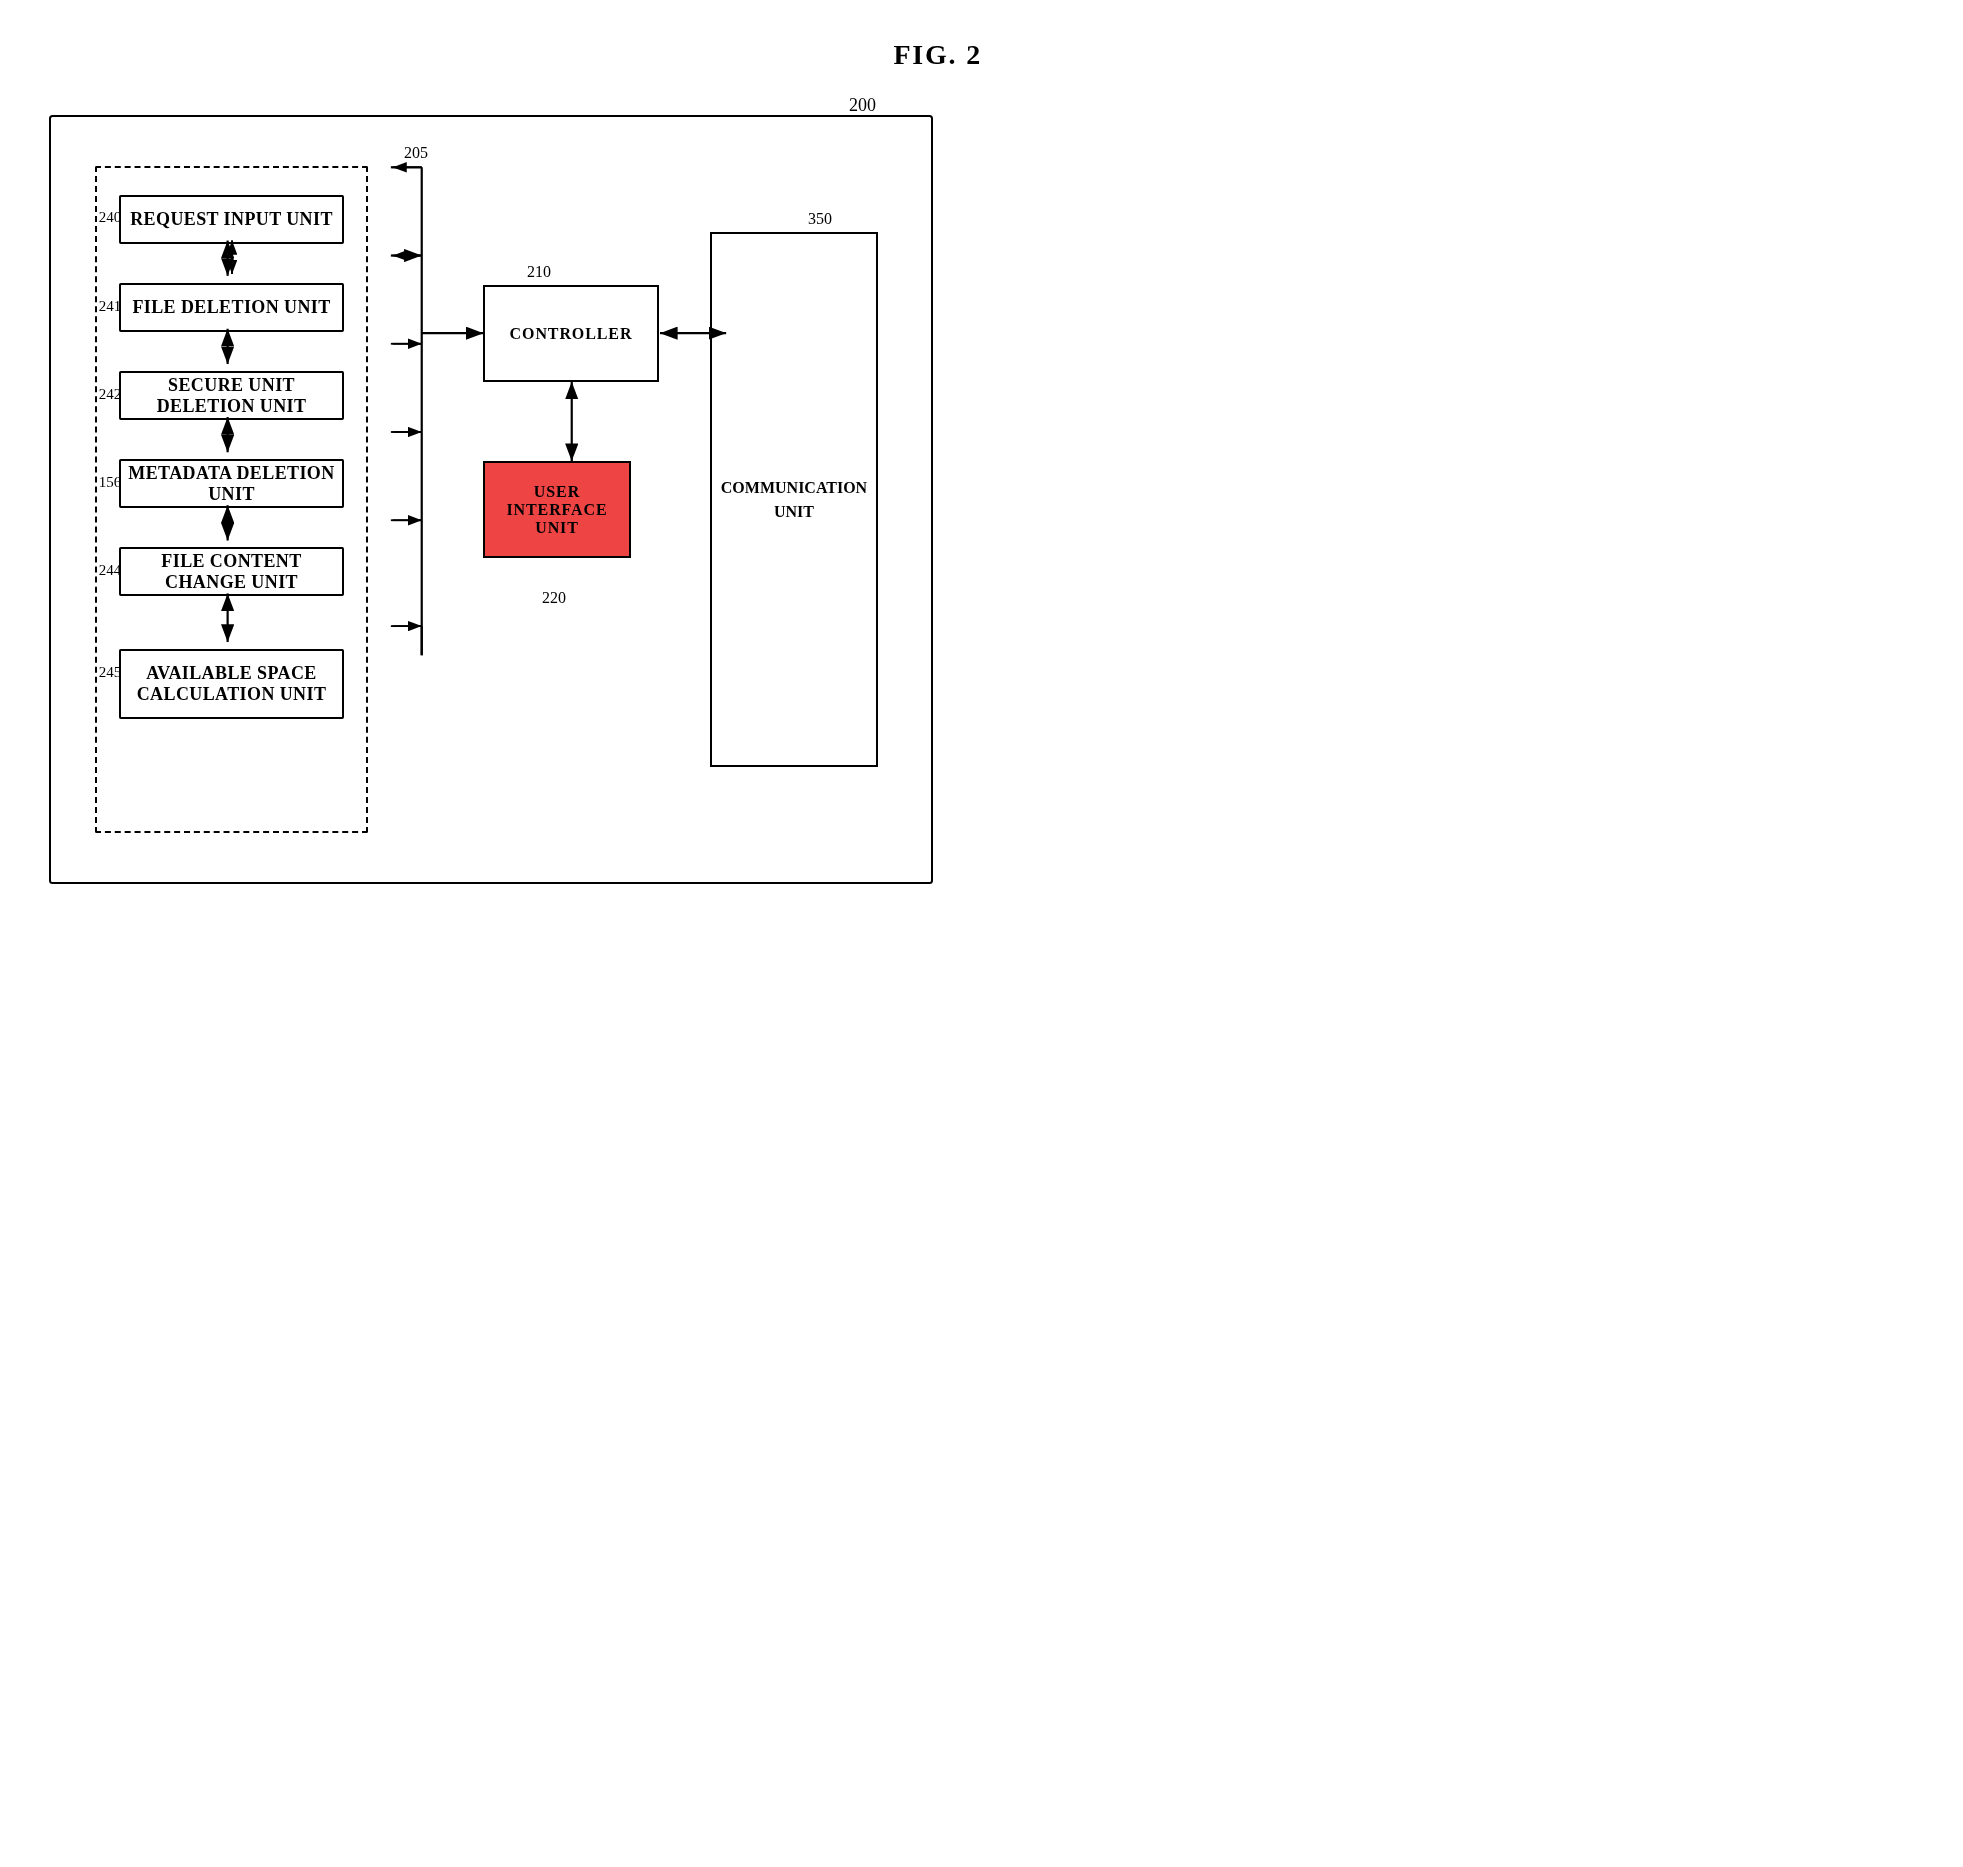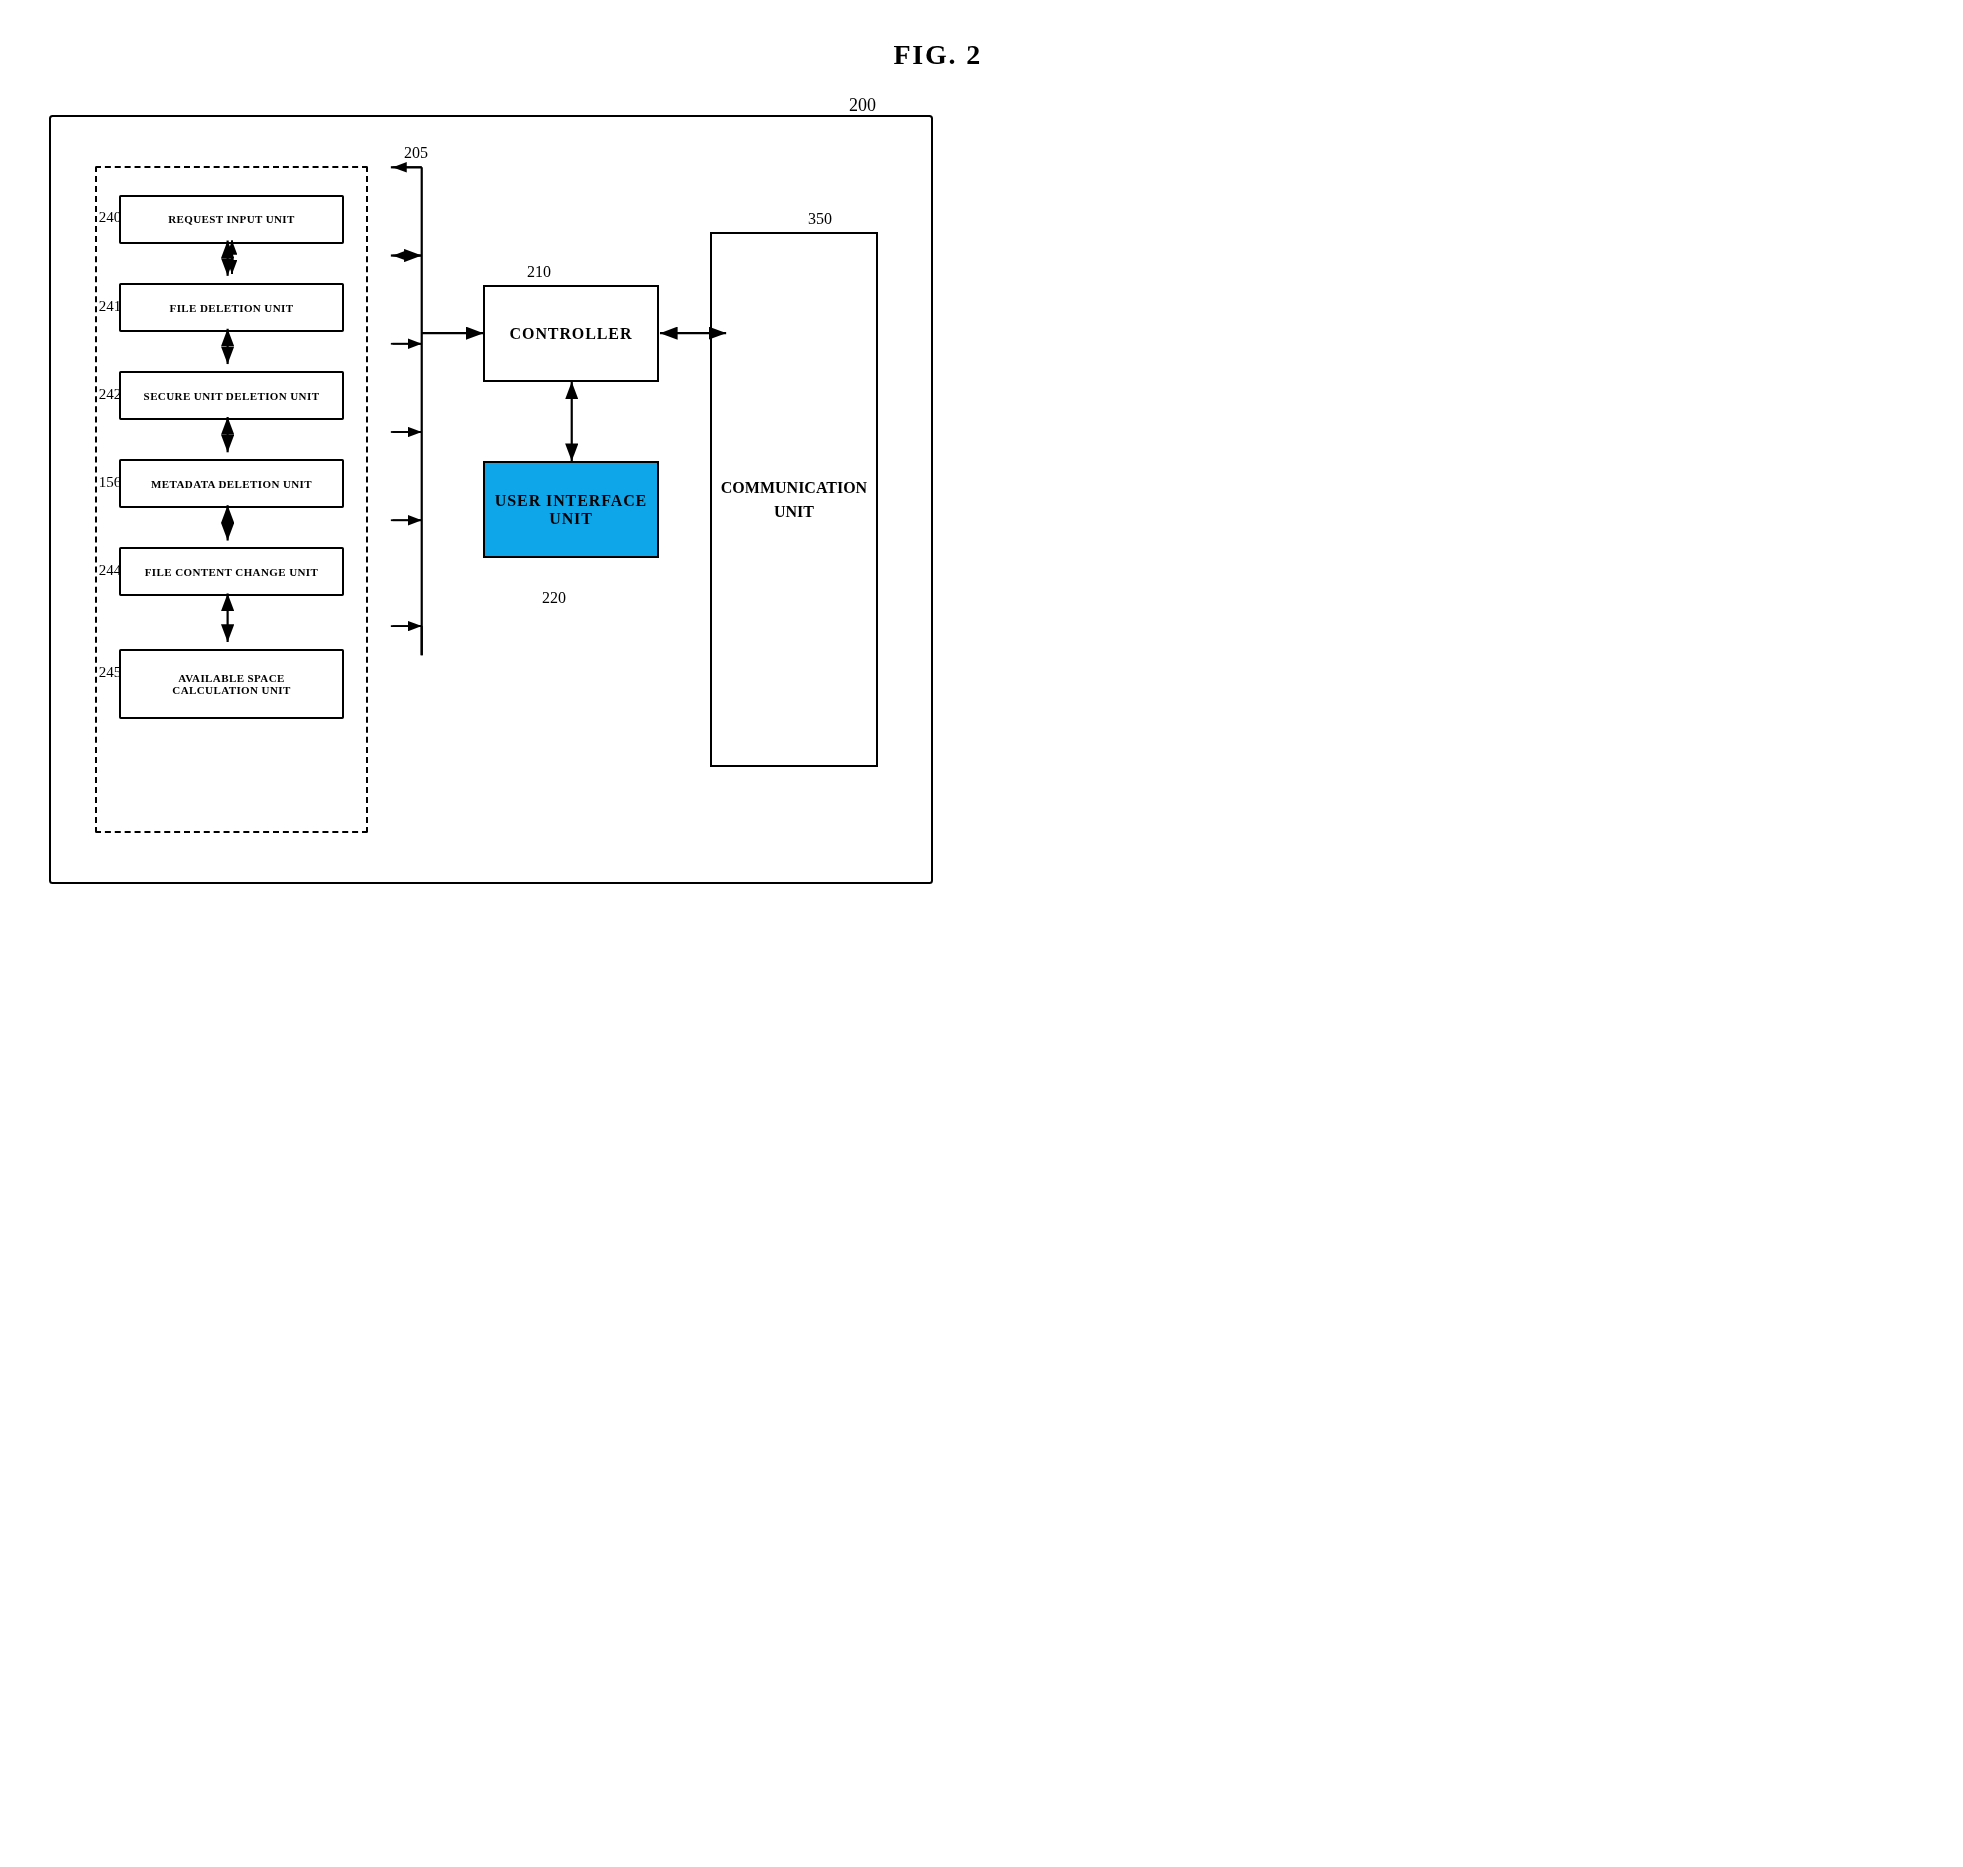--- a/index.html
+++ b/index.html
@@ -53,21 +53,21 @@
     .unit-box {
       position: absolute;
       left: 22px;
       right: 22px;
       border: 2.2px solid #000;
       border-radius: 1.8px;
       display: flex;
       align-items: center;
       justify-content: center;
       text-align: center;
-      font-size: 11px;
+      font-size: 18px;
       font-weight: bold;
       letter-spacing: 0.4px;
       background: #fff;
     }
     .unit-240 { top: 26.5px; height: 49px; }
     .unit-241 { top: 115px; height: 49px; }
     .unit-242 { top: 203px; height: 49px; }
     .unit-243 { top: 291px; height: 49px; }
     .unit-244 { top: 379px; height: 49px; }
     .unit-245 { top: 481px; height: 70px; }
@@ -105,31 +105,31 @@
       position: absolute;
       top: 146px;
       left: 476px;
       font-size: 16px;
     }
     
     .ui-box {
       position: absolute;
       top: 344px;
       left: 432px;
-      width: 176px;
+      width: 148px;
       height: 97px;
       border: 2.2px solid #000;
       display: flex;
       align-items: center;
       justify-content: center;
       text-align: center;
       font-size: 16px;
       font-weight: bold;
       letter-spacing: 0.9px;
-      background: #0ea5e9;
+      background: #ef4444;
     }
     .label-220 {
       position: absolute;
       top: 450px;
       left: 491px;
       font-size: 16px;
       margin-top: 22px;
     }
     
     .comm-box {

